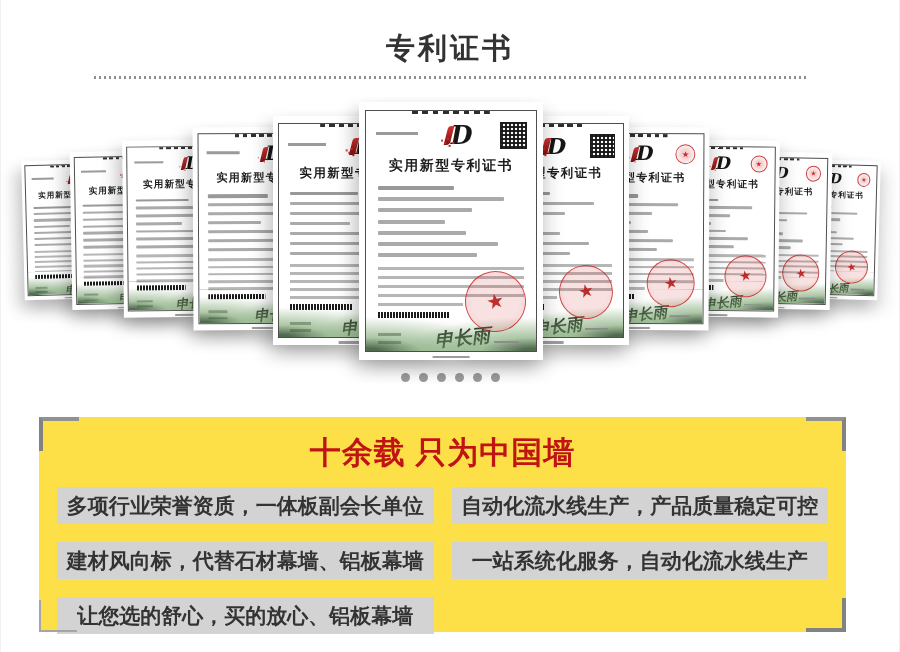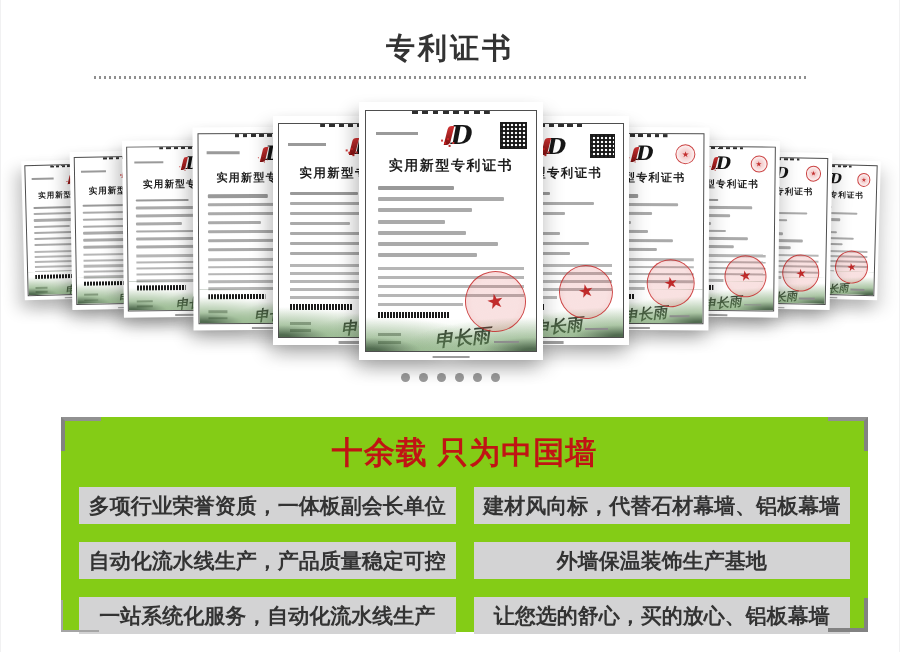--- a/index.html
+++ b/index.html
@@ -73,21 +73,21 @@
       linear-gradient(to top,rgba(145,185,125,.30),transparent 75%);}
   .pagefoot{position:absolute;bottom:0.55em;right:10%;width:15%;height:0.2em;background:#8d8d8d;z-index:2;}
   .underfoot{position:absolute;bottom:0.12em;left:50%;transform:translateX(-50%);
              width:20%;height:0.18em;background:#9c9c9c;}
 
   
   .dots{position:absolute;top:373px;left:0;width:100%;display:flex;justify-content:center;gap:9px;}
   .dot{width:9px;height:9px;border-radius:50%;background:#9b9b9b;cursor:pointer;}
 
   
-  .promo{position:absolute;left:60px;top:417px;width:807px;height:215px;background:#84cc16;}
+  .promo{position:absolute;left:38px;top:417px;width:807px;height:215px;background:#fde047;}
   .bracket{position:absolute;width:36px;height:30px;}
   .bracket.tl{left:0;top:0;border-left:4px solid #828282;border-top:4px solid #919191;}
   .bracket.tr{right:0;top:0;border-right:4px solid #828282;border-top:4px solid #919191;}
   .bracket.br{right:0;bottom:0;border-right:4px solid #828282;border-bottom:4px solid #828282;}
   .bracket.bl{left:0;bottom:0;border-left:2px solid #a5a5a5;border-bottom:2px solid #a5a5a5;}
   .promo-title{margin:15px 0 0;text-align:center;font-size:31px;font-weight:700;
                color:var(--accent,#c01414);letter-spacing:1px;}
   .promo-grid{display:grid;grid-template-columns:1fr 1fr;column-gap:20px;row-gap:13px;
               padding:13px 18px 0;gap:18px;}
   .promo-item{background:#d3d3d4;height:37px;line-height:37px;text-align:center;
@@ -612,27 +612,24 @@
     <span class="bracket tl"></span>
     <span class="bracket tr"></span>
     <span class="bracket bl"></span>
     <span class="bracket br"></span>
     <h2 class="promo-title">十余载 只为中国墙</h2>
     <div class="promo-grid" id="promo-grid">
         <div class="promo-item">
     <span>多项行业荣誉资质，一体板副会长单位</span>
   </div>
         <div class="promo-item">
-    <span>建材风向标，代替石材幕墙、铝板幕墙</span>
-  </div>
-        <div class="promo-item">
     <span>自动化流水线生产，产品质量稳定可控</span>
   </div>
         <div class="promo-item">
-    <span>外墙保温装饰生产基地</span>
+    <span>建材风向标，代替石材幕墙、铝板幕墙</span>
   </div>
         <div class="promo-item">
     <span>一站系统化服务，自动化流水线生产</span>
   </div>
         <div class="promo-item">
     <span>让您选的舒心，买的放心、铝板幕墙</span>
   </div>
       </div>
   </section>
 

